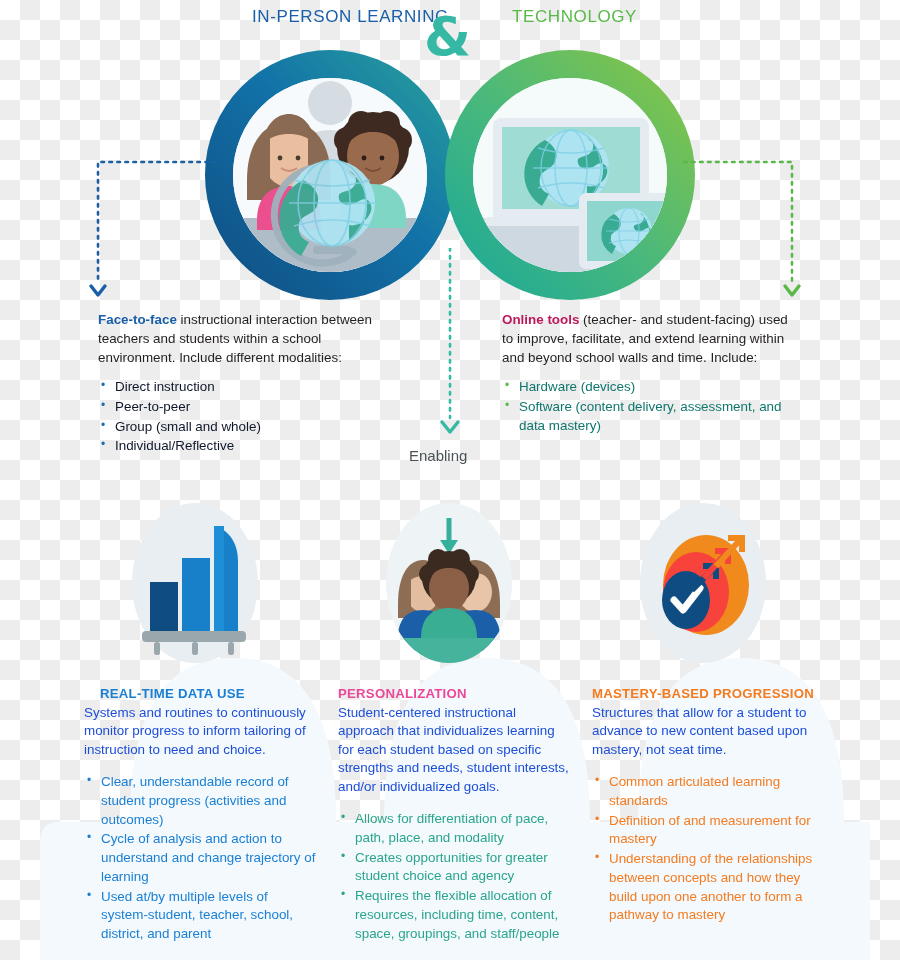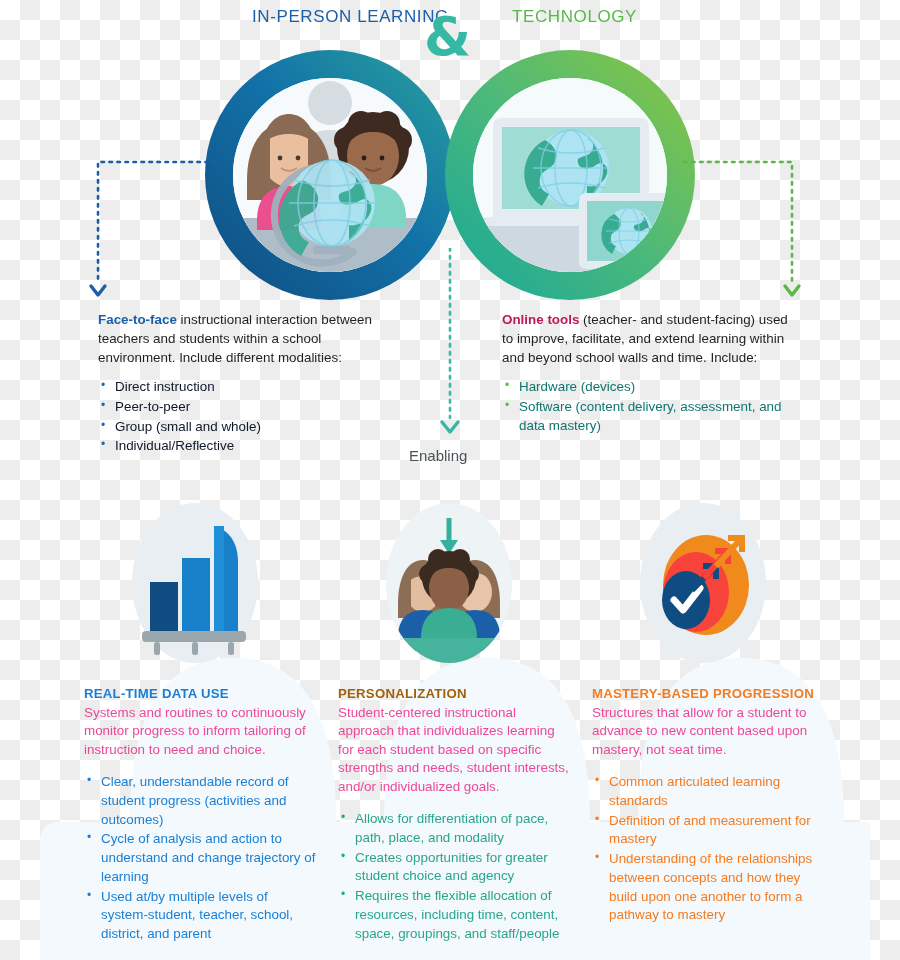--- a/index.html
+++ b/index.html
@@ -61,24 +61,24 @@
 
   
   .col{position:absolute;width:232px;top:686px;}
   #col-1{left:84px;}
   #col-2{left:338px;}
   #col-3{left:592px;}
   .col h3{
     margin:0 0 1px 0;font-size:13.2px;font-weight:bold;letter-spacing:.25px;
     line-height:1.25;
   }
-  #col-1 h3{color:#1a7fd4;}
-  #col-2 h3{color:#a16207;}
+  #col-1 h3{color:#1a7fd4;margin-left:16px;}
+  #col-2 h3{color:#ec4899;}
   #col-3 h3{color:#f47b20;}
-  .col p{margin:0;font-size:13.4px;line-height:1.38;color:#ec4899;}
+  .col p{margin:0;font-size:13.4px;line-height:1.38;color:#1d4ed8;}
   .col ul.bul{margin-top:14px;}
   #col-1 ul li,#col-1 ul li:before{color:#1a7fd4;}
   #col-2 ul li,#col-2 ul li:before{color:#2aa58c;}
   #col-3 ul li,#col-3 ul li:before{color:#f47b20;}
 
   svg{display:block;}
 </style>
 </head>
 <body>
 

